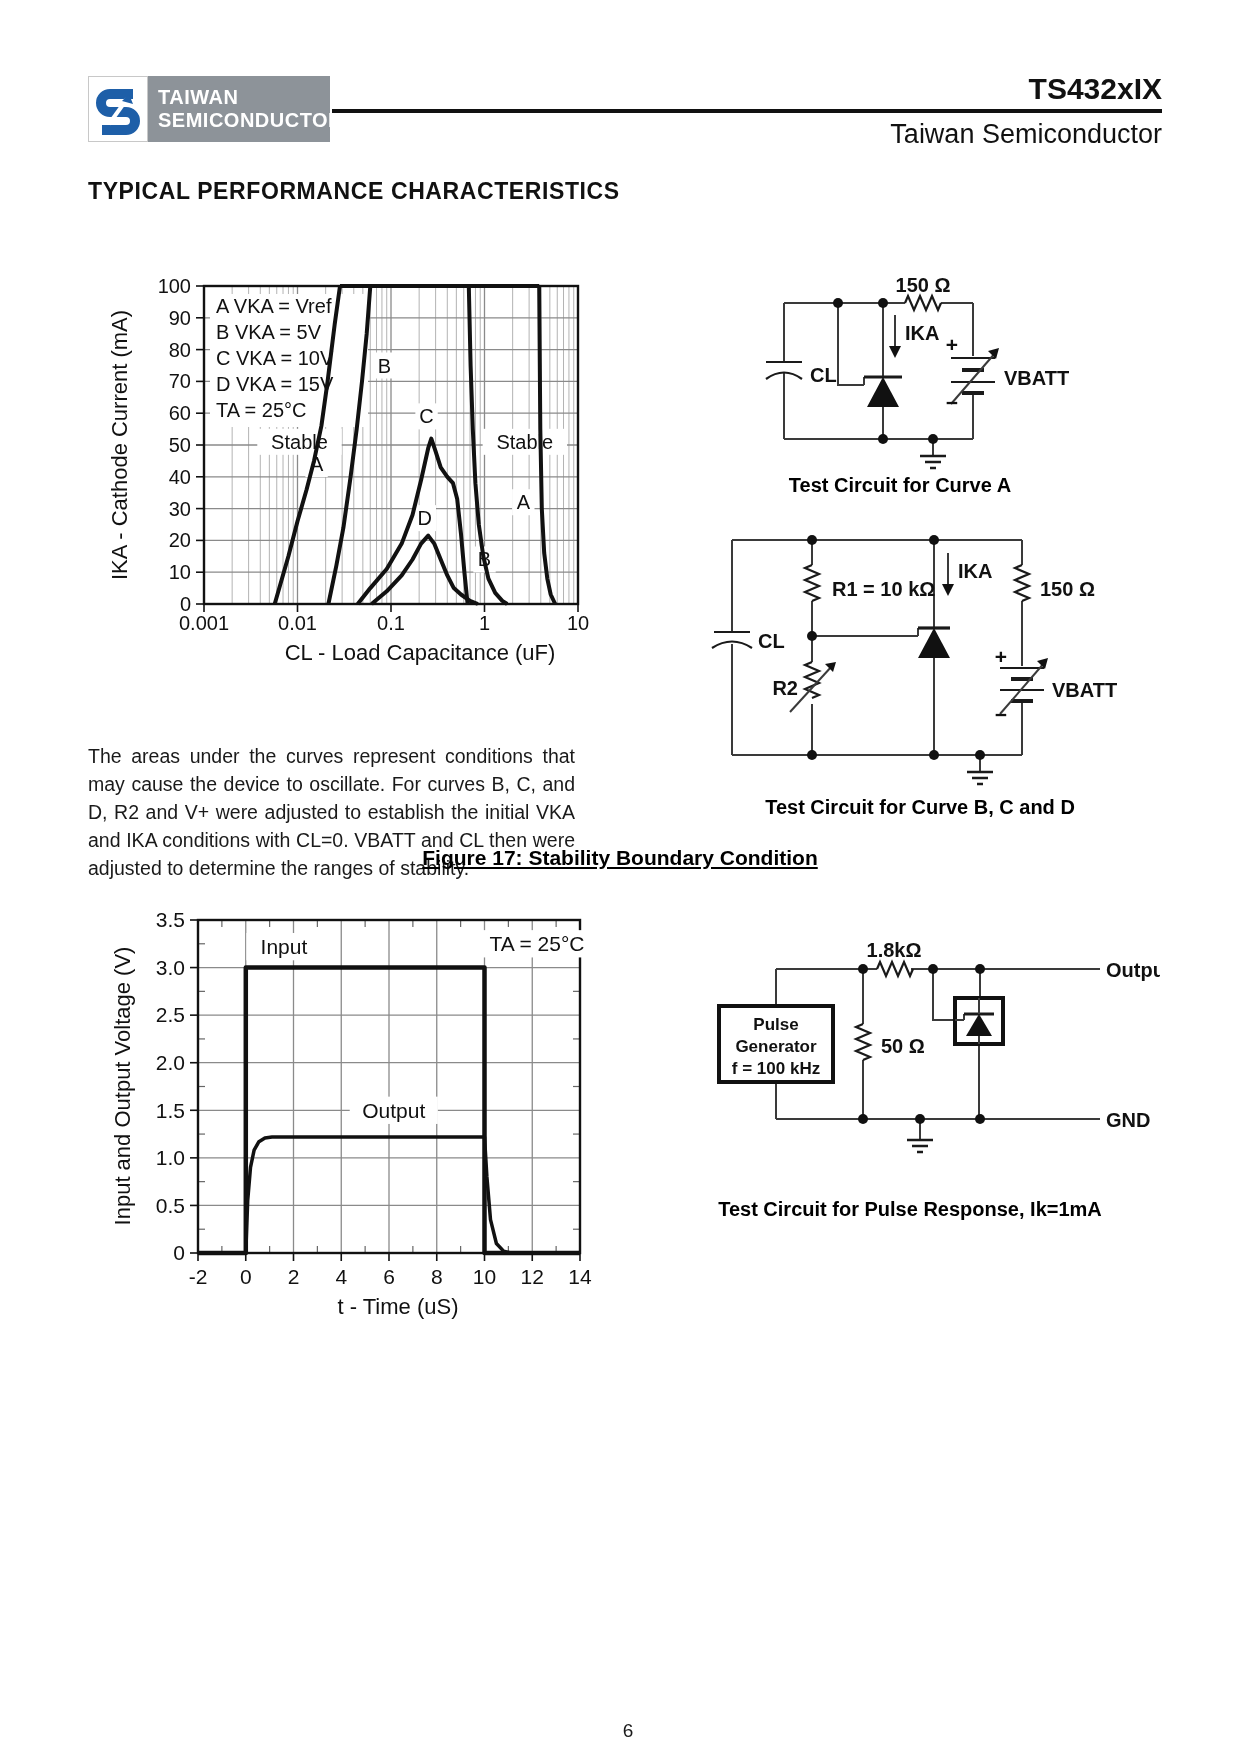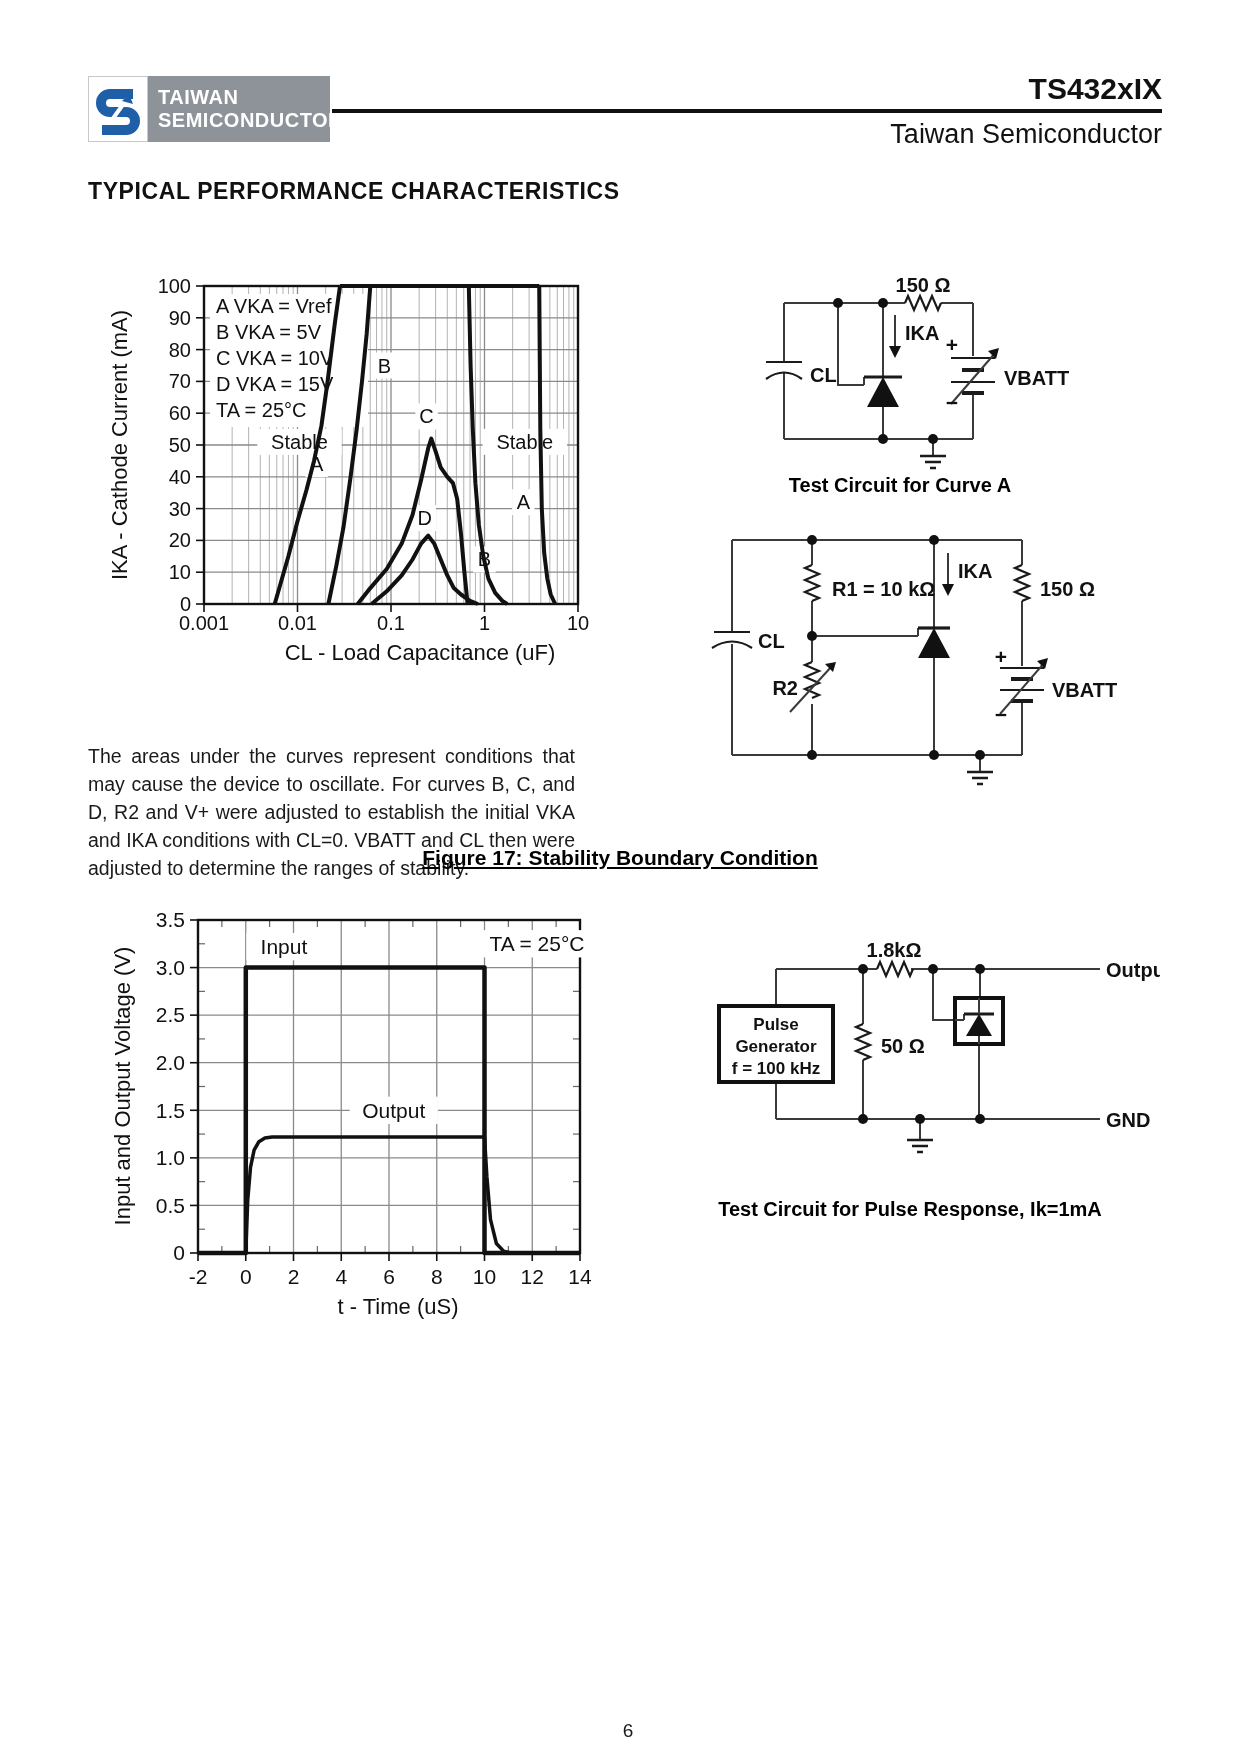--- a/index.html
+++ b/index.html
@@ -250,20 +250,21 @@
       <path class="wire" d="M980 755 V772"></path>
       <path d="M967 772 H993 M972 778 H988 M977 784 H983" stroke="#1a1a1a" stroke-width="2.4"></path>
     </g>
     <circle class="node" cx="812" cy="540" r="5"></circle>
     <circle class="node" cx="934" cy="540" r="5"></circle>
     <circle class="node" cx="812" cy="636" r="5"></circle>
     <circle class="node" cx="812" cy="755" r="5"></circle>
     <circle class="node" cx="934" cy="755" r="5"></circle>
     <circle class="node" cx="980" cy="755" r="5"></circle>
   </svg>
+  <div class="abs caption cap-bcd">Test Circuit for Curve B, C and D</div>
 
   <div class="abs para">The areas under the curves represent conditions that may cause the device to oscillate. For curves B, C, and D, R2 and V+ were adjusted to establish the initial VKA and IKA conditions with CL=0. VBATT and CL then were adjusted to determine the ranges of stability.</div>
   <div class="abs caption fig17">Figure 17: Stability Boundary Condition</div>
 
   <svg id="chart2" class="abs" style="left:95px;top:880px;" width="520" height="445" viewBox="95 880 520 445">
       <line x1="245.75" y1="920" x2="245.75" y2="1253" stroke="#8a8a8a" stroke-width="1.3"></line>
       <line x1="293.5" y1="920" x2="293.5" y2="1253" stroke="#8a8a8a" stroke-width="1.3"></line>
       <line x1="341.25" y1="920" x2="341.25" y2="1253" stroke="#8a8a8a" stroke-width="1.3"></line>
       <line x1="389" y1="920" x2="389" y2="1253" stroke="#8a8a8a" stroke-width="1.3"></line>
       <line x1="436.75" y1="920" x2="436.75" y2="1253" stroke="#8a8a8a" stroke-width="1.3"></line>

